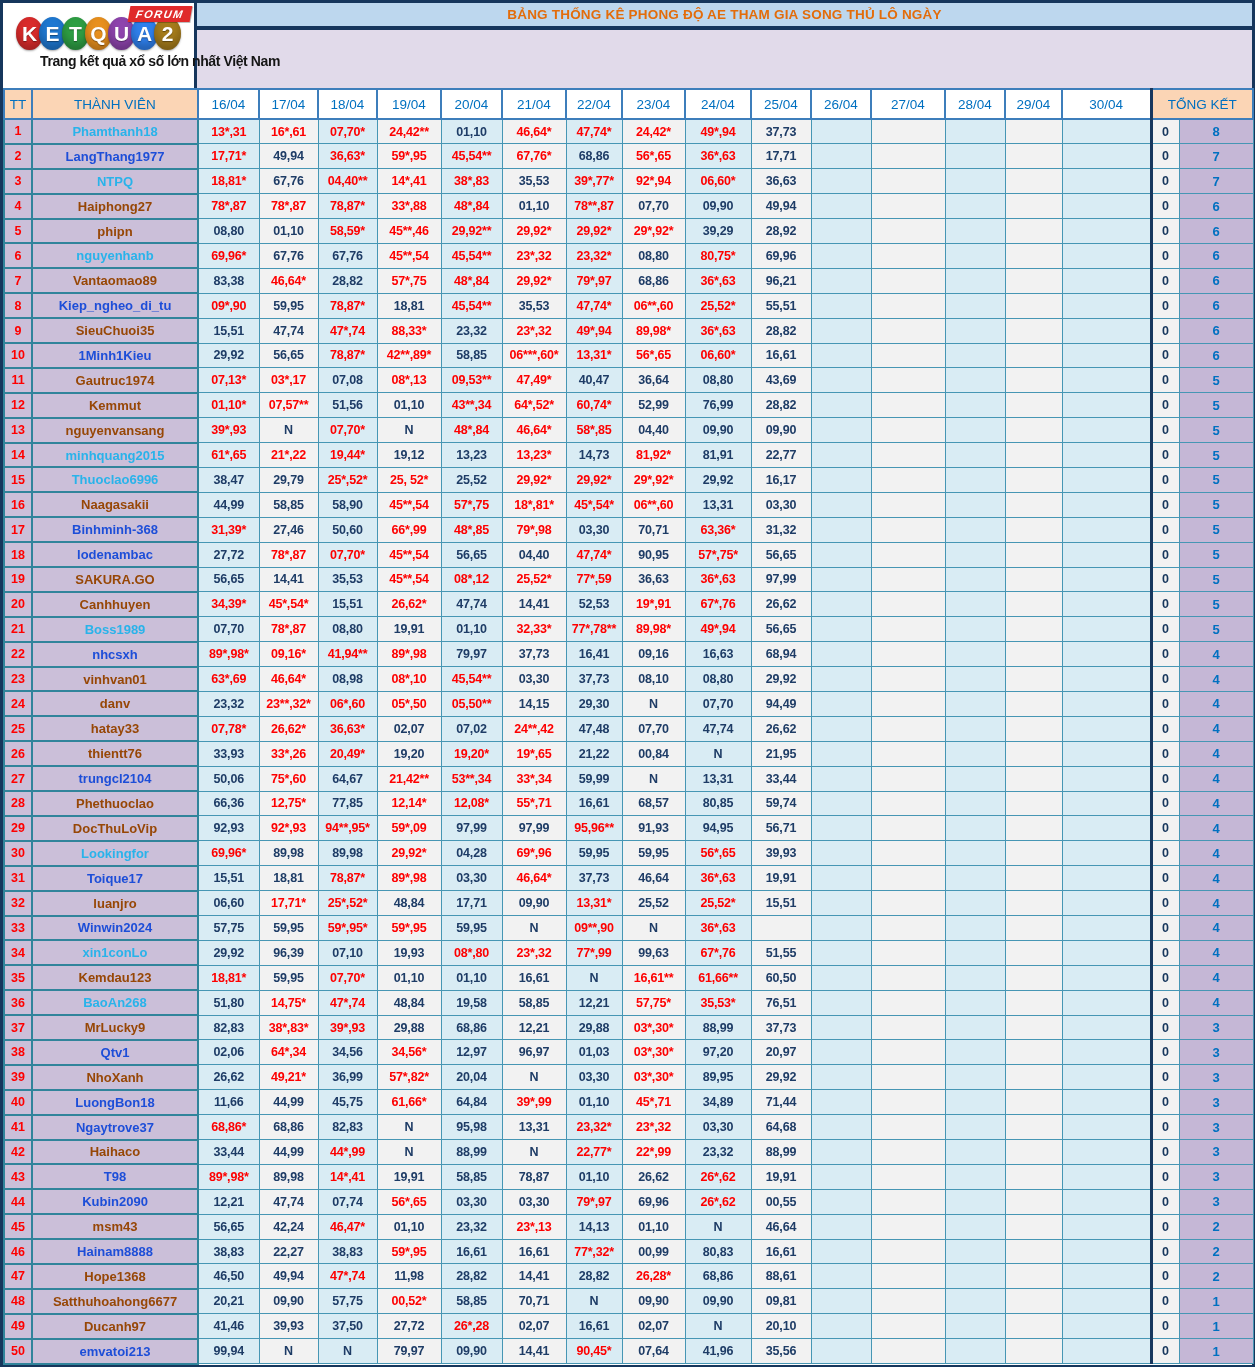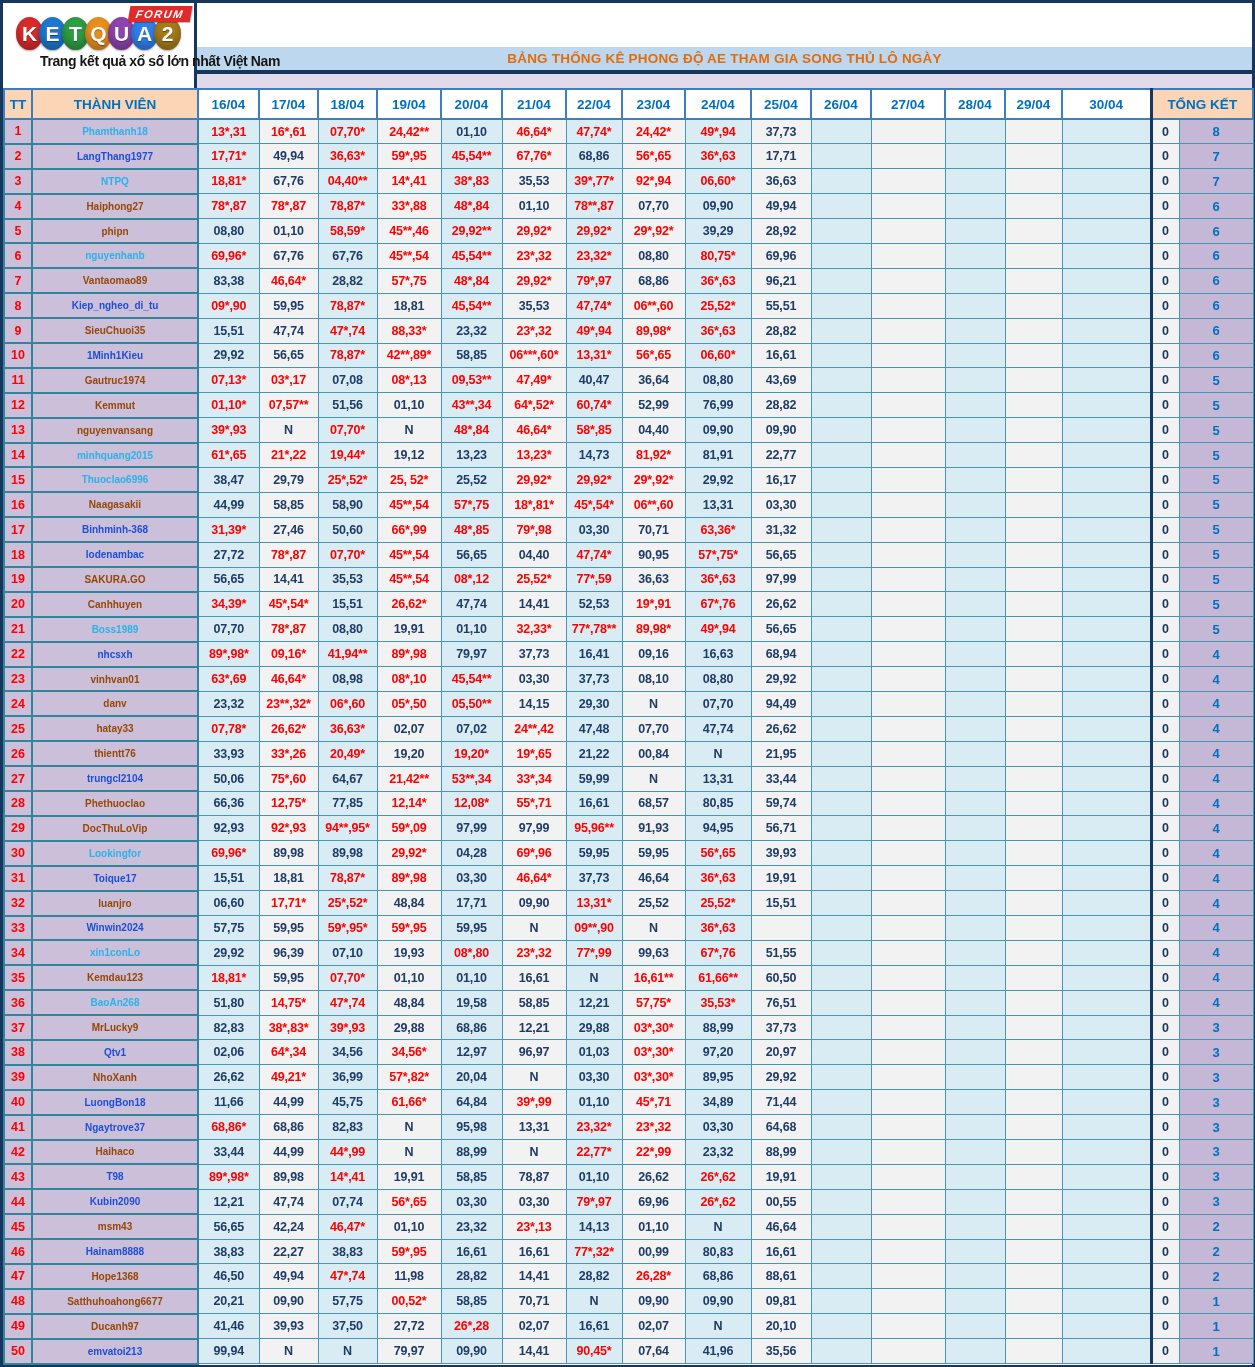--- a/index.html
+++ b/index.html
@@ -46,59 +46,59 @@
     margin-top: 3px;
     text-align: center;
     font-size: 14px; font-weight: 700; color: #151515;
     white-space: nowrap; letter-spacing: -0.4px; padding-left: 37px;
   }
   .top-right { flex: 1; display: flex; flex-direction: column; }
   .title-bar {
     height: 27px;
     background: #BDD7EE;
     border-bottom: 4px solid #16365C;
-    display: flex; align-items: center; justify-content: center; margin-top: 44px;
+    display: flex; align-items: center; justify-content: center;
   }
   .report-title {
     color: #E36C0A; font-weight: 700; font-size: 13.5px; letter-spacing: 0.2px;
   }
   .band { flex: 1; background: #E1DAEA; }
 
   
   table {
     width: 1249px;
     border-collapse: collapse;
     table-layout: fixed;
   }
   th {
     height: 30px;
     background: #FBD5B5;
     color: #0070C0;
-    font-size: 13.5px; font-weight: 700;
+    font-size: 13.5px; font-weight: 400;
     border: 2px solid #3D7EBB;
     text-align: center;
     overflow: hidden; white-space: nowrap;
   }
   th.th-date { background: #ffffff; }
   th.th-total { border-left: 3px solid #17375E; }
   td {
     height: 24.9px;
     text-align: center;
     vertical-align: middle;
     overflow: hidden; white-space: nowrap;
     font-weight: 700;
   }
   td.c-tt {
     background: #CBBFD9; color: #FE0000;
     font-size: 12.5px;
     border: 2px solid #31849B;
   }
   td.c-member {
     background: #CBBFD9;
-    font-size: 10px;
+    font-size: 13px;
     border: 2px solid #31849B;
   }
   .name-cyan  { color: #29B3EA; }
   .name-brown { color: #974706; }
   .name-black { color: #1d4ed8; }
   td.c-val {
     font-size: 12.5px;
     border: 1px solid #4696B4;
     letter-spacing: -0.2px;
   }

